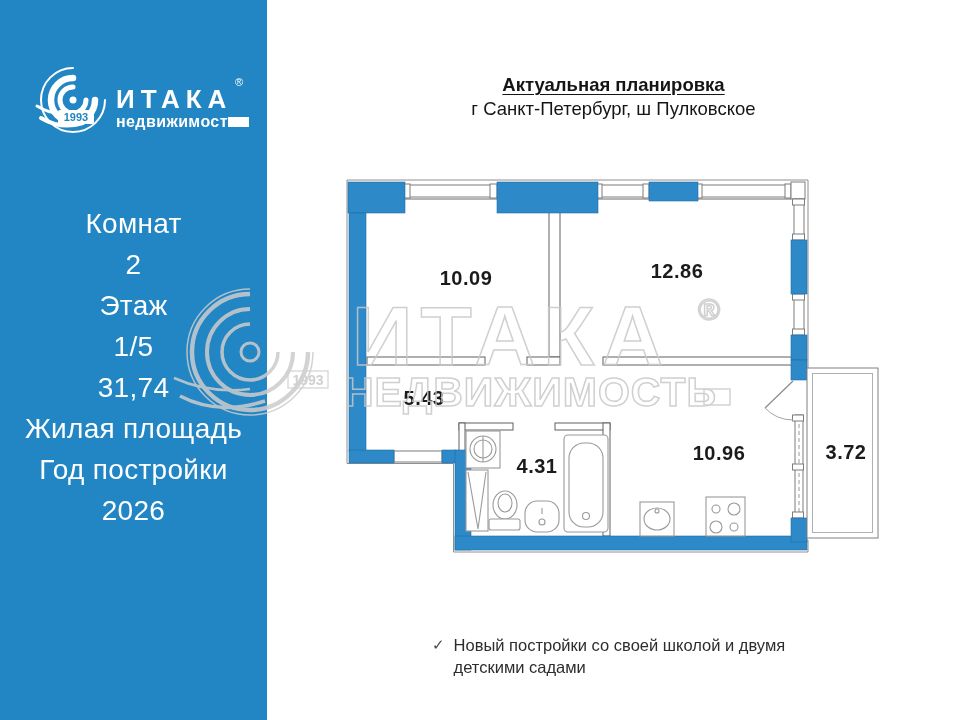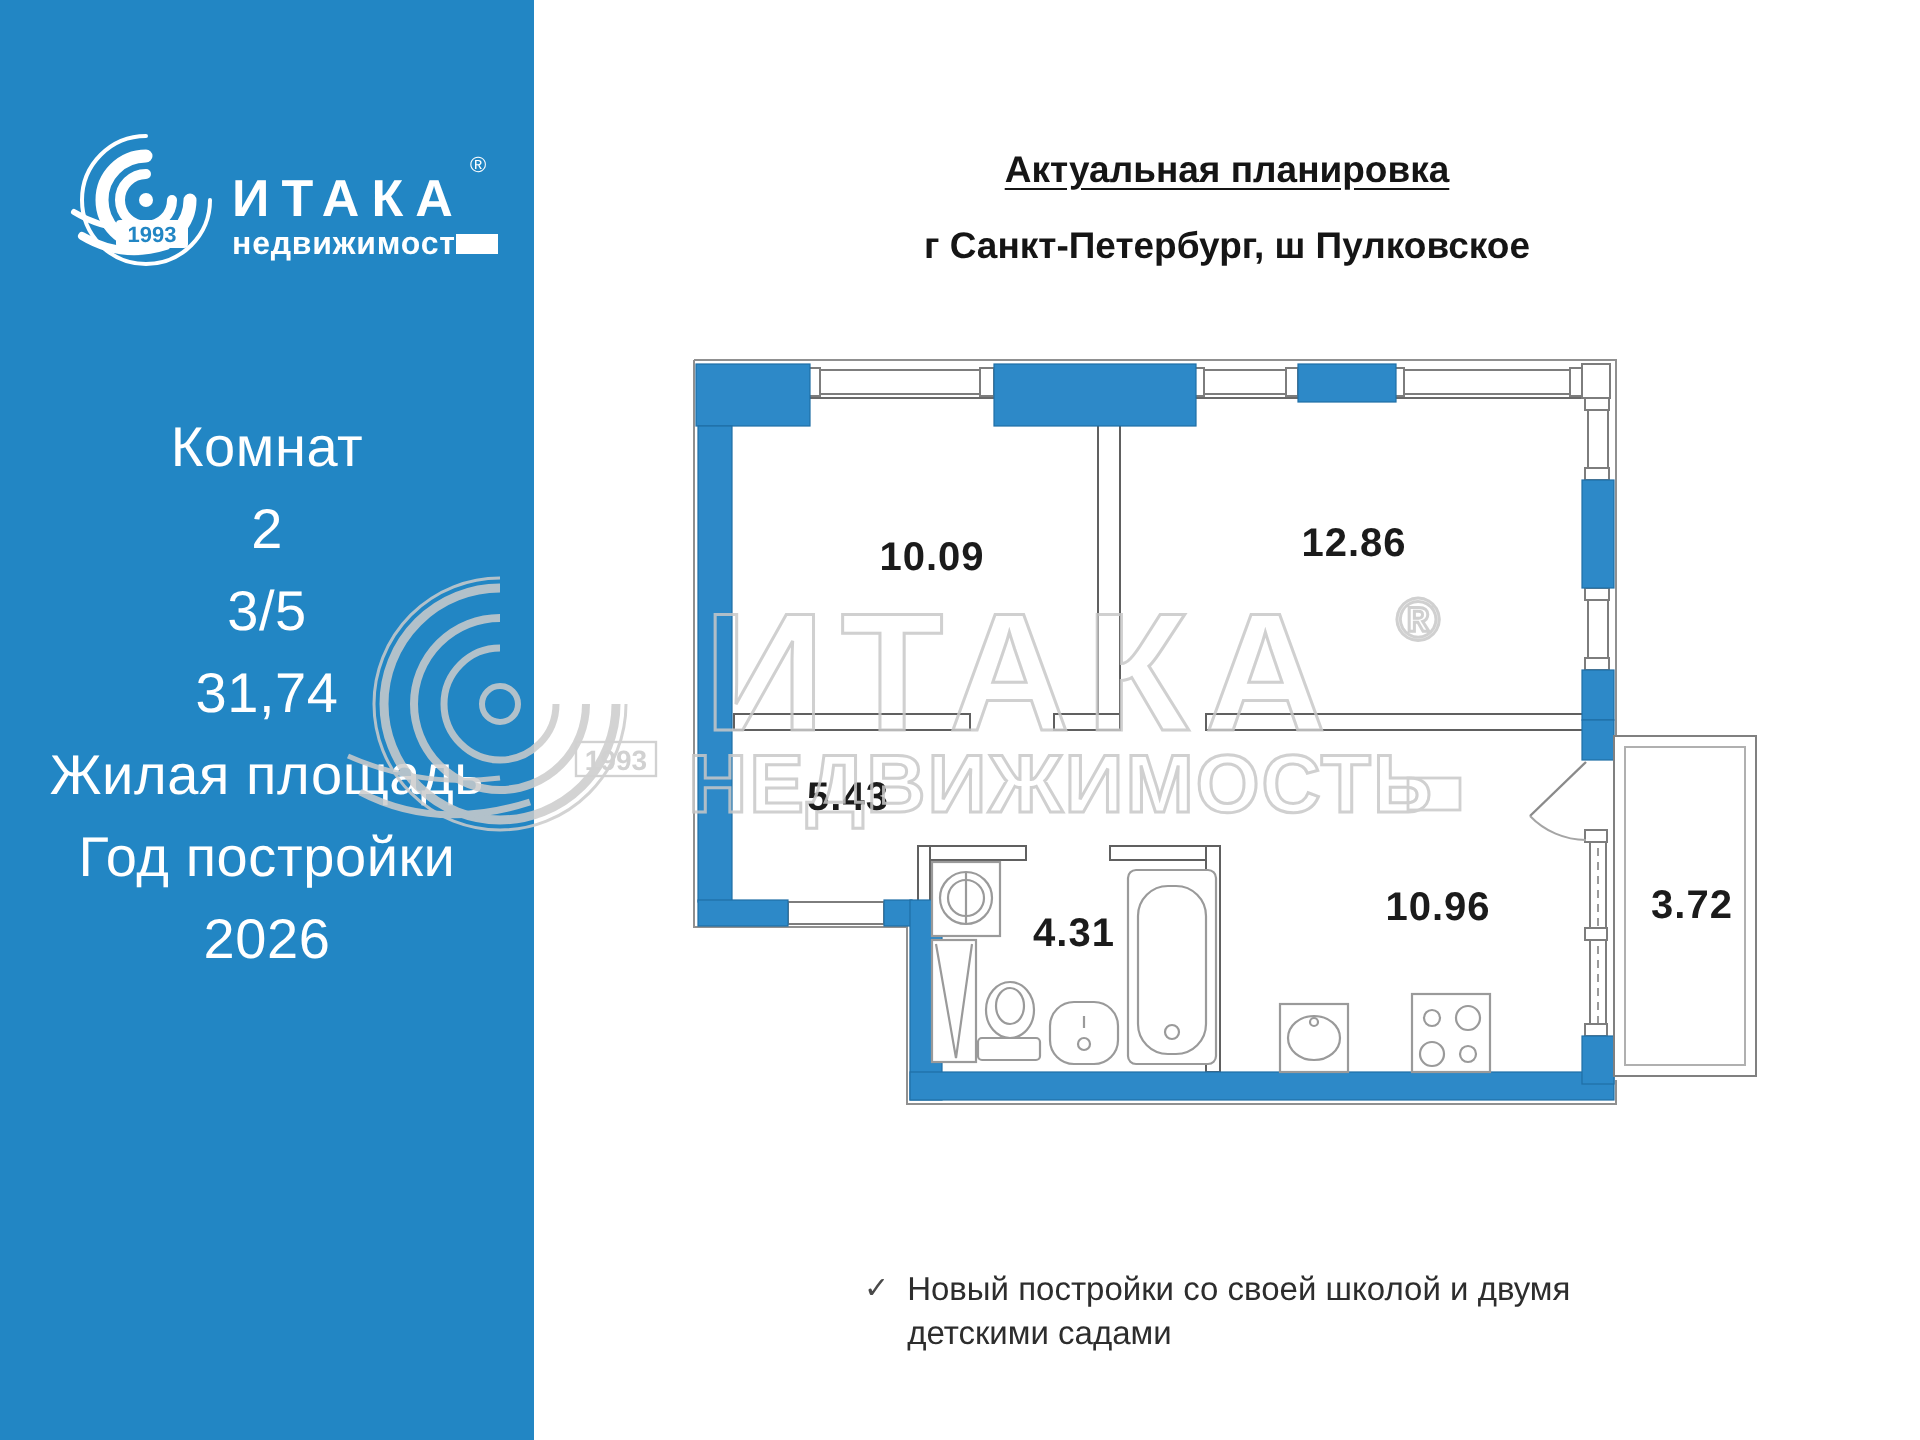--- a/index.html
+++ b/index.html
@@ -7,21 +7,21 @@
         font-family:"Liberation Sans",sans-serif;}
   
   .sidebar{position:absolute;left:0;top:0;width:267px;height:720px;background:#2286c4;}
   .logo-svg{position:absolute;left:25px;top:50px;}
   .info{position:absolute;left:0;top:203px;width:267px;text-align:center;color:#ffffff;
         font-weight:normal;font-size:28px;line-height:41px;letter-spacing:.3px;}
   
   .main{position:absolute;left:267px;top:0;width:693px;height:544px;}
   .header{position:absolute;left:0;top:74px;width:693px;text-align:center;color:#151515;}
   .title{font-size:18.5px;font-weight:700;text-decoration:underline;text-underline-offset:3px;}
-  .address{margin-top:16px;font-size:18.5px;font-weight:700;}
+  .address{margin-top:2px;font-size:18.5px;font-weight:400;}
   .plan{position:absolute;left:73px;top:172px;}
   .footnote{position:absolute;left:165px;top:634px;width:382px;display:flex;gap:9px;
             font-size:16.5px;font-weight:500;color:#2d2d2d;line-height:1.35;}
   .check{color:#4a4a4a;font-size:15px;padding-top:1px;}
   
   .outline{fill:none;stroke:#909090;stroke-width:1;}
   .wall{fill:#2d89c8;stroke:#1f6ea6;stroke-width:.6;}
   .winbox{fill:#ffffff;stroke:#7d7d7d;stroke-width:1;}
   .iw{fill:#ffffff;stroke:#606060;stroke-width:1;}
   .fx{fill:#ffffff;stroke:#9a9a9a;stroke-width:1.1;}
@@ -53,21 +53,22 @@
       <text x="51" y="71" text-anchor="middle" font-size="11" font-weight="bold" fill="#2286c4">1993</text>
       <text x="91" y="58" font-size="26" font-weight="bold" fill="#ffffff" letter-spacing="6">ИТАКА</text>
       <text x="210" y="36" font-size="11" fill="#ffffff">®</text>
       <text x="91" y="77" font-size="16" font-weight="bold" fill="#ffffff" letter-spacing="0.4">недвижимость</text>
       <rect x="203" y="67" width="21" height="10" fill="#ffffff"></rect>
     </svg>
 
     <div class="info">
       <div>Комнат</div>
       <div>2</div>
-      <div>3/5</div>
+      <div>Этаж</div>
+      <div>1/5</div>
       <div>31,74</div>
       <div>Жилая площадь</div>
       <div>Год постройки</div>
       <div>2026</div>
     </div>
   </aside>
 
   <main class="main">
     <div class="header">
       <div class="title">Актуальная планировка</div>

